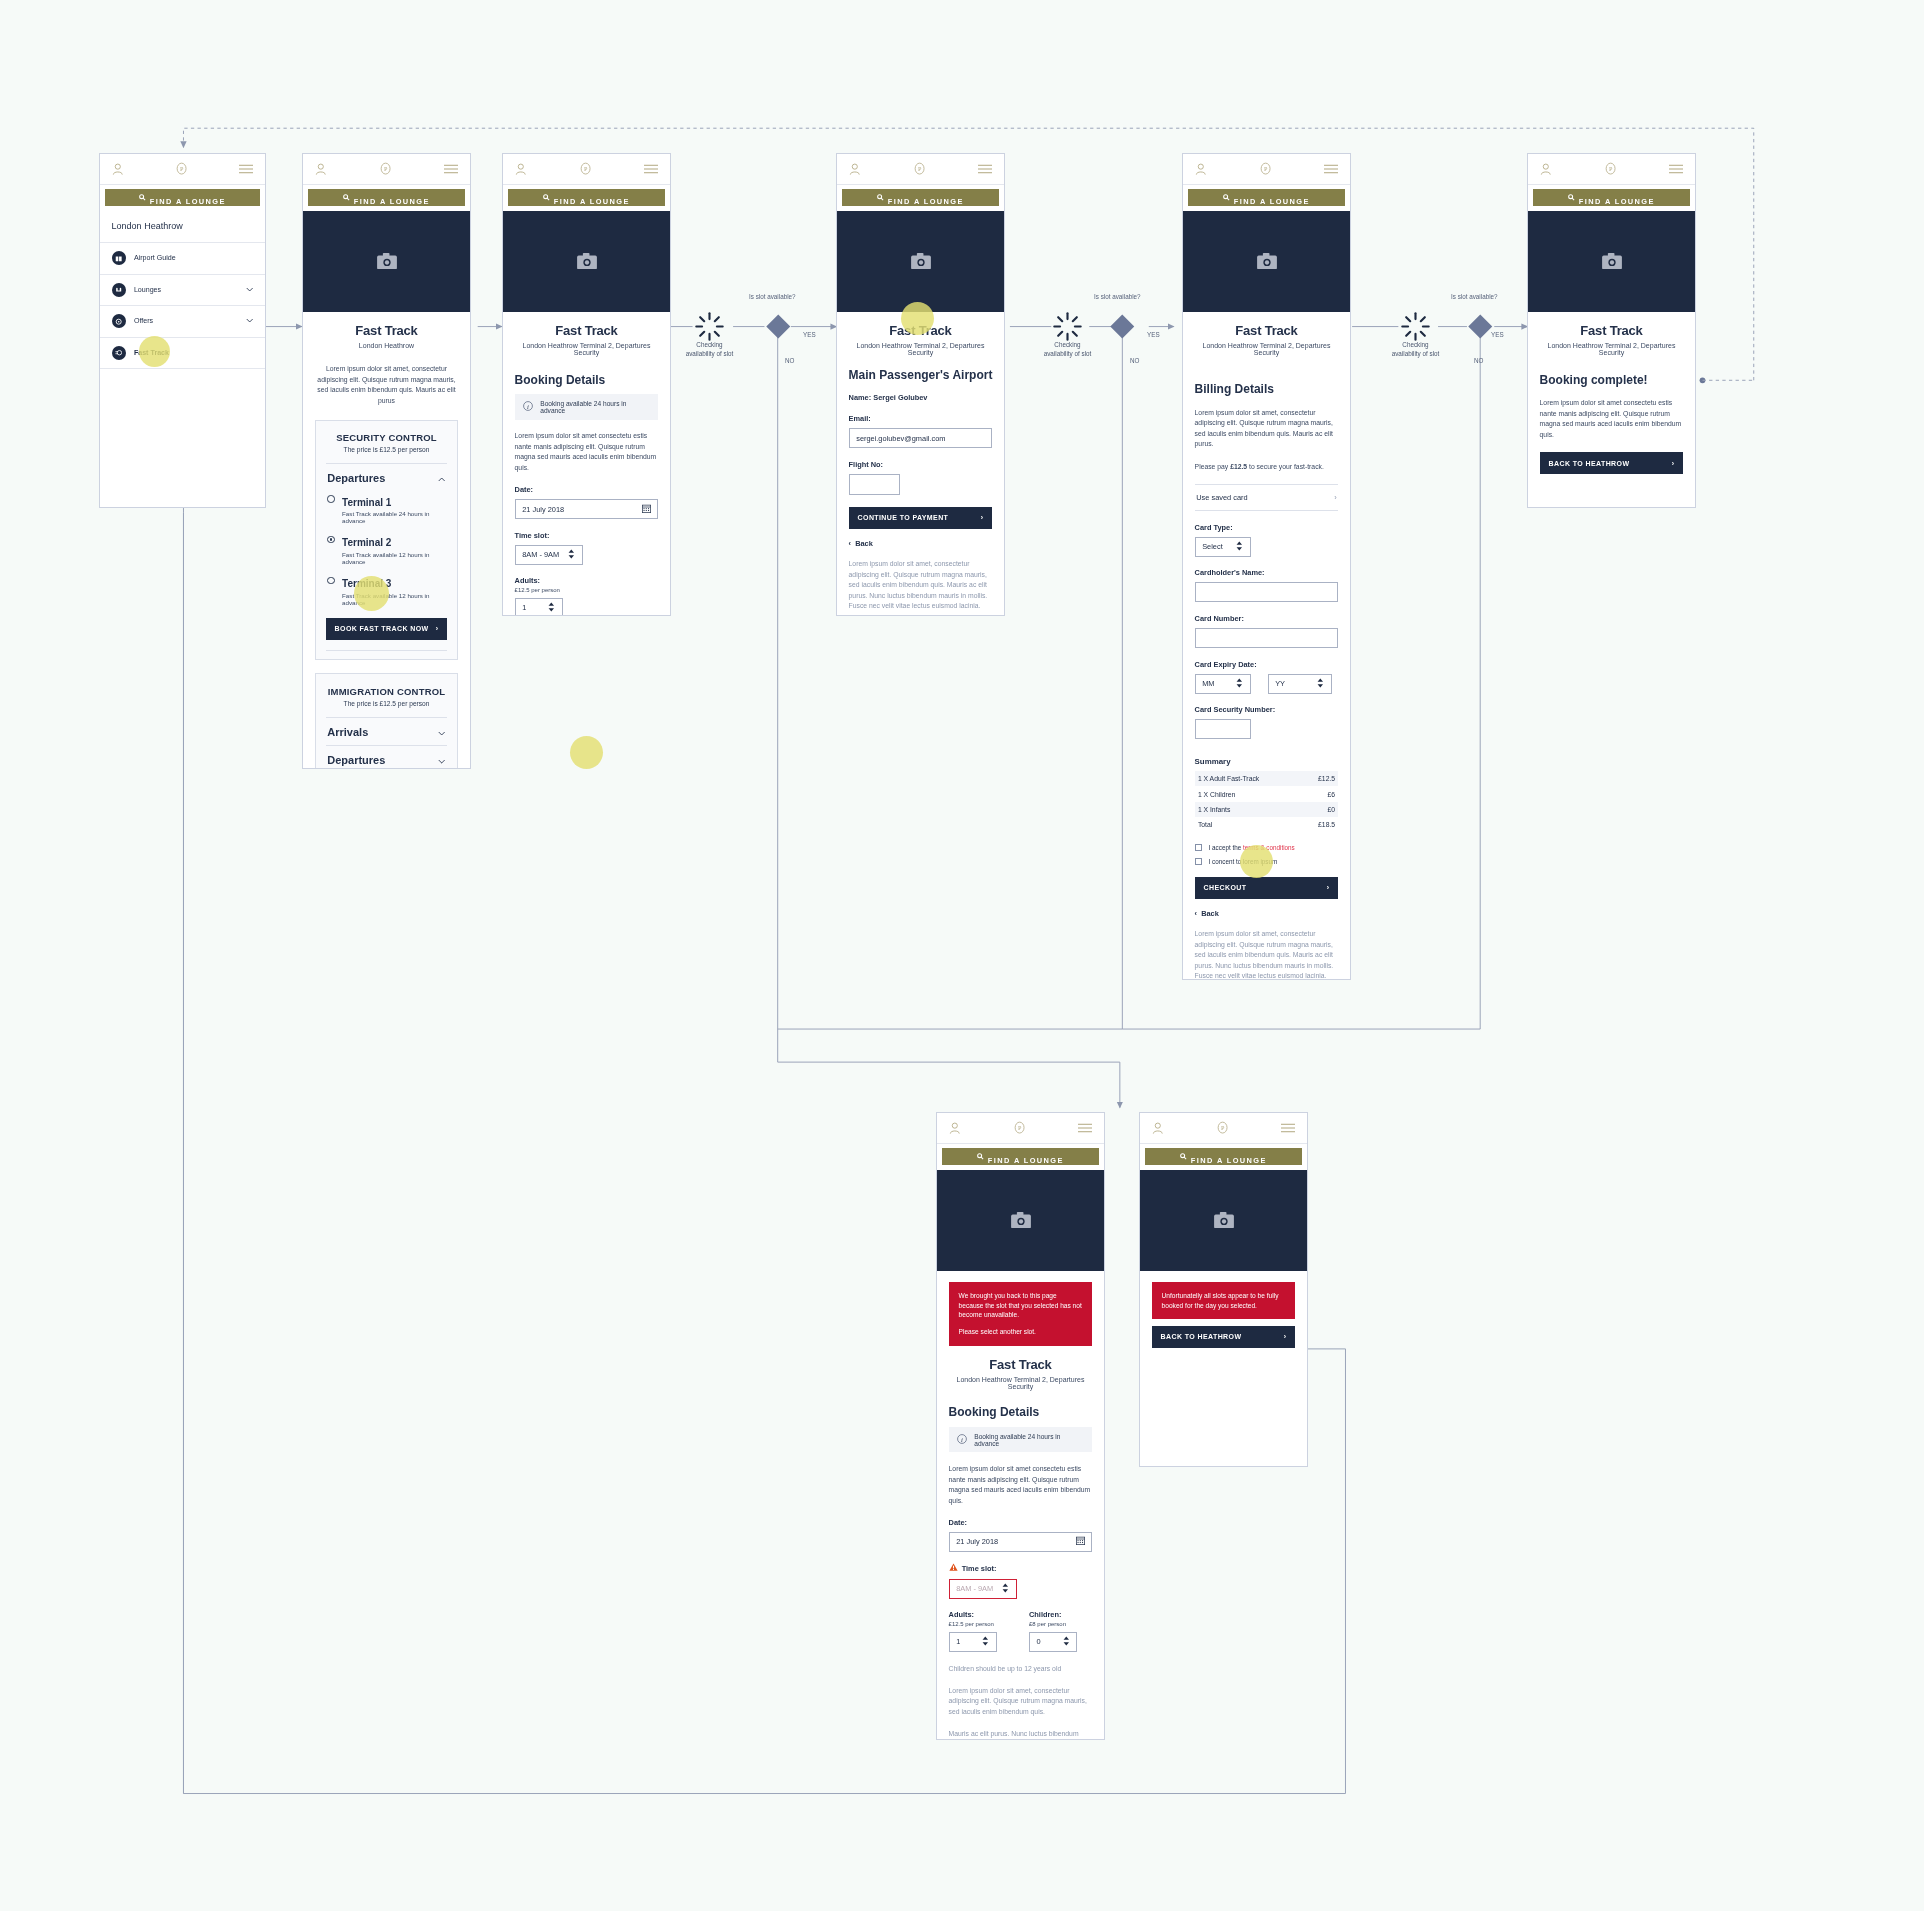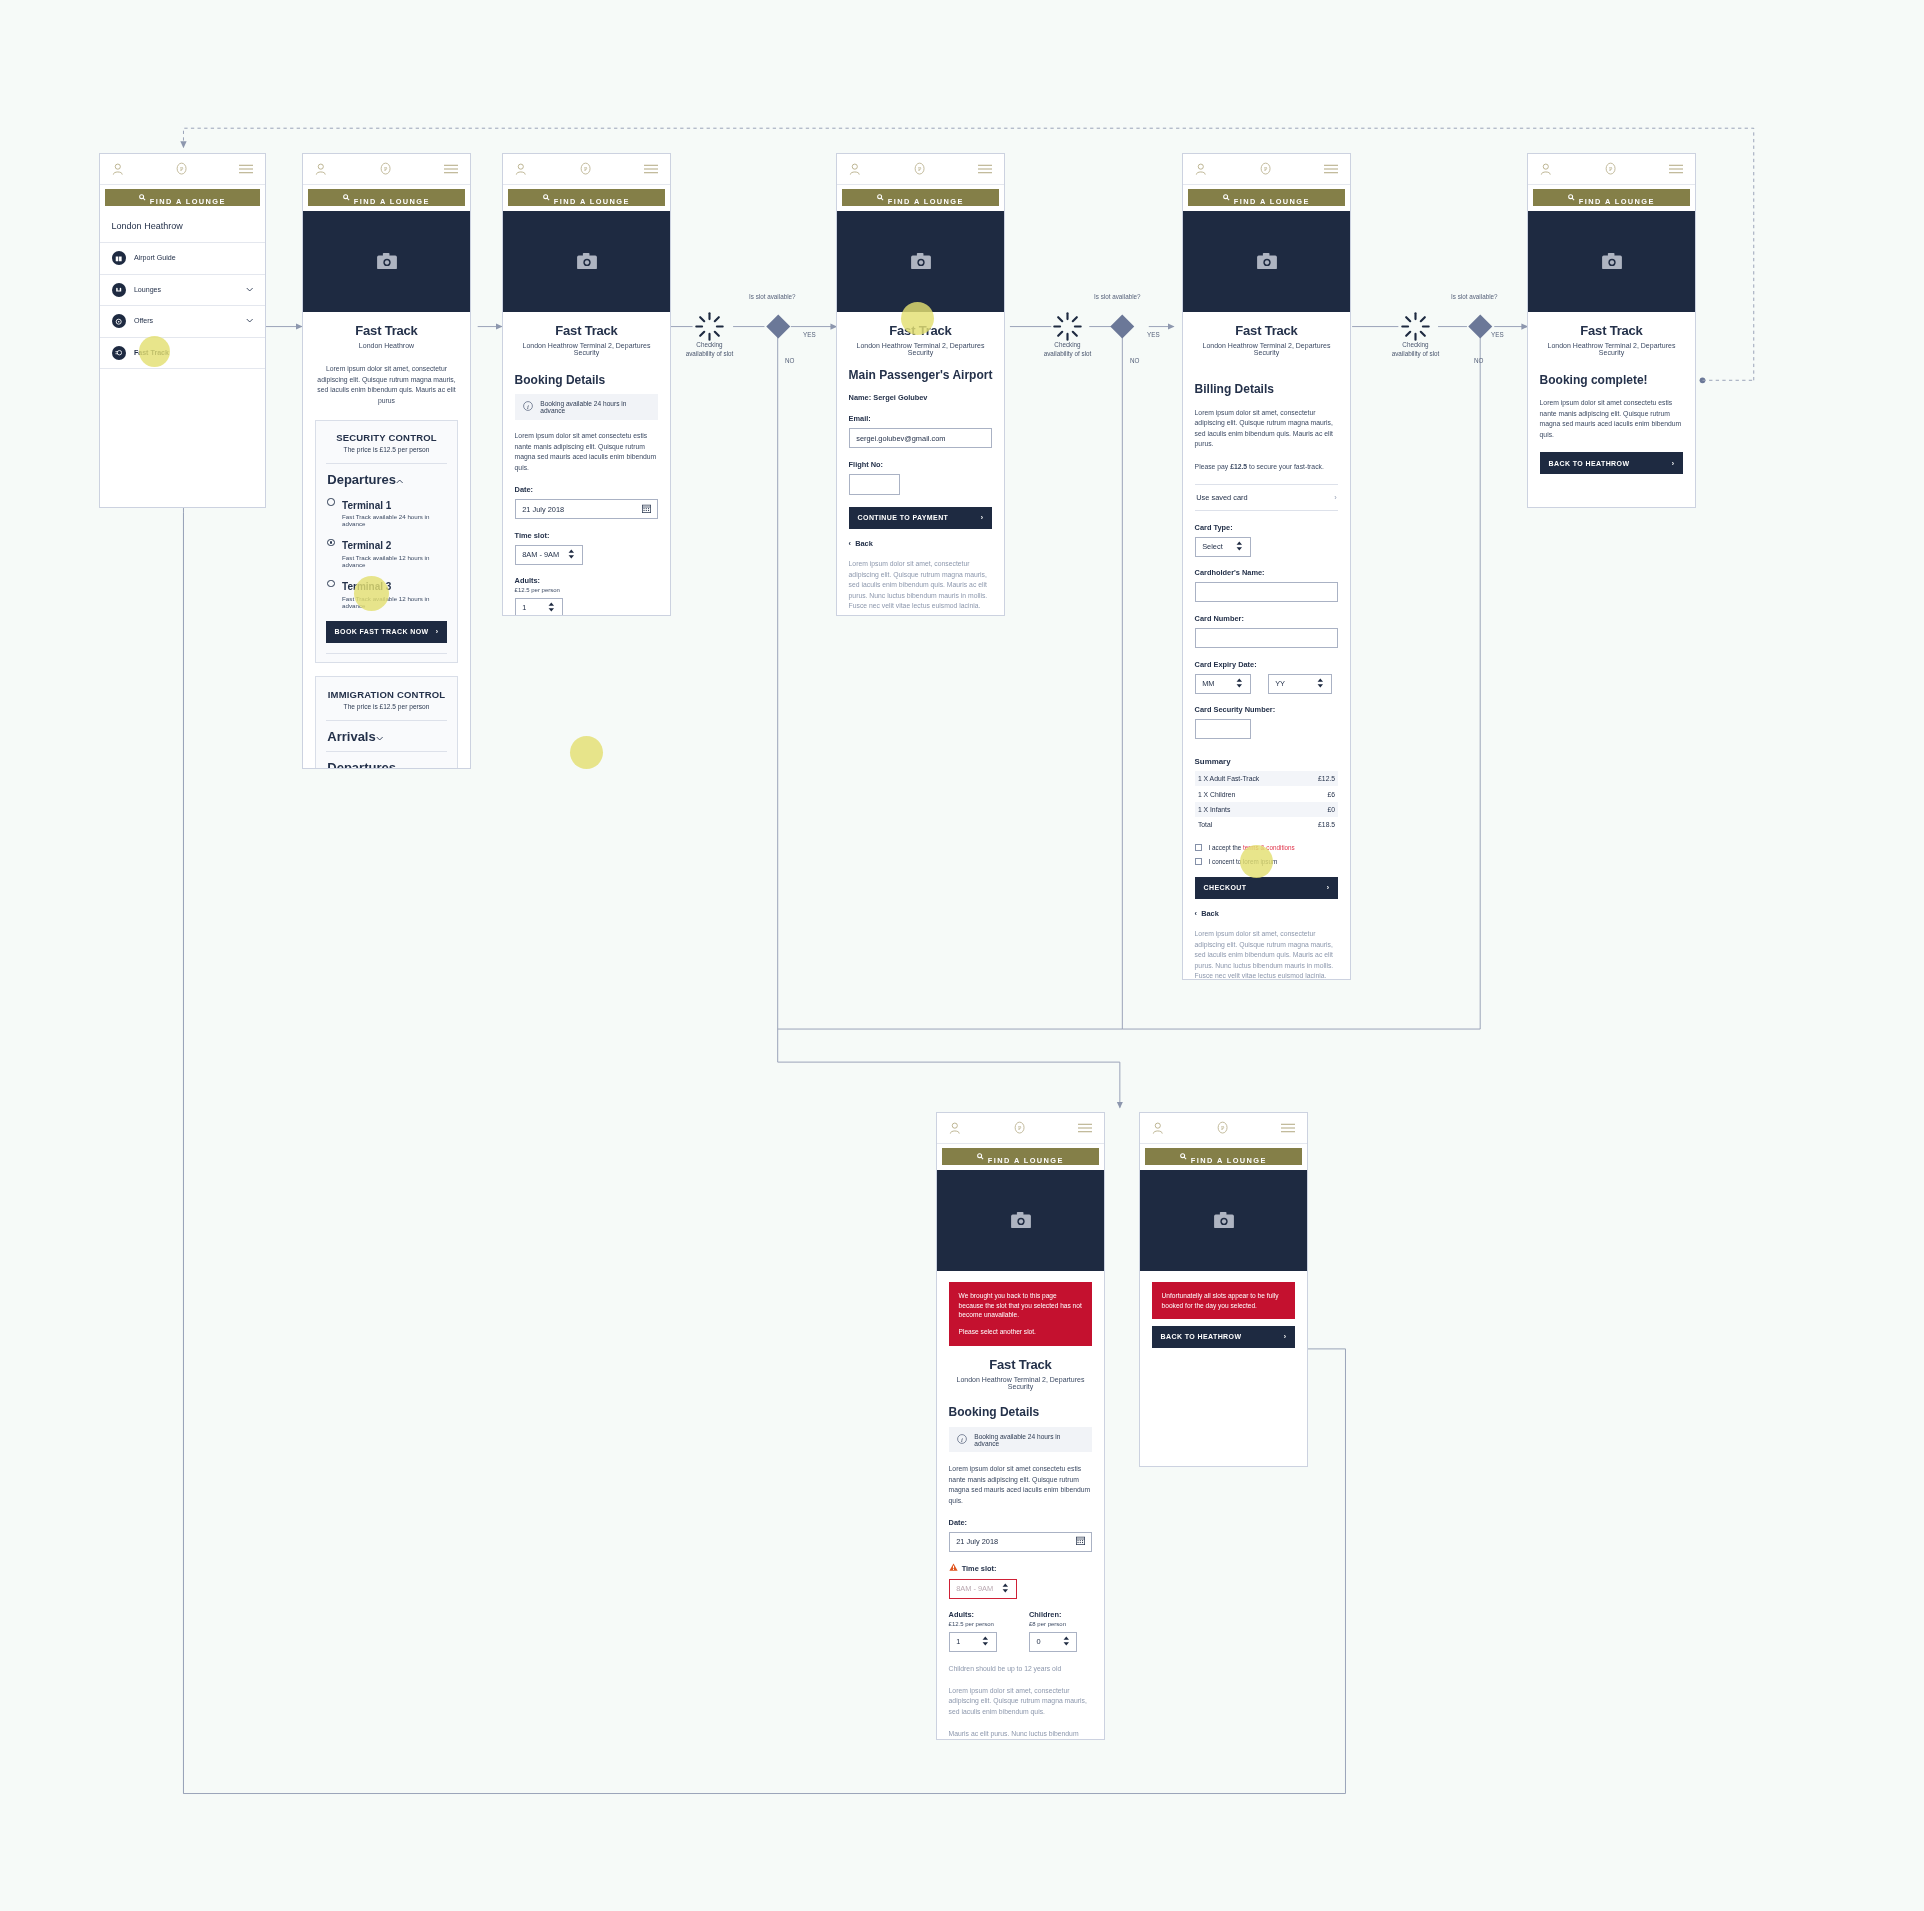--- a/index.html
+++ b/index.html
@@ -73,22 +73,22 @@
   }
   .backlink { display:flex; align-items:center; gap:4.1px; font-size:7.4px; font-weight:600; margin-top:10px;}
 
   .card {
     border: 0.8px solid #d9dee8; background: #f9fafc; margin-top: 13.2px; padding: 11.6px 10px 8.3px;
   }
   .card-h { text-align: center; font-size: 9.5px; font-weight: 700; letter-spacing: 0.2px; }
   .card-sub { text-align: center; font-size: 6.6px; margin-top: 3.3px; color: #2c3a52; }
   .acc {
     border-top: 0.8px solid #dde1ea; padding: 7.4px 1.7px;
-    display: flex; align-items: center; 
-    font-size: 13px; font-weight: 600;
+    display: flex; align-items: center; justify-content: space-between;
+    font-size: 11px; font-weight: 600;
   }
   .radio-row { display: flex; gap: 7.4px; padding: 2.5px 1.7px 7.4px; }
   .radio { width: 7.4px; height: 7.4px; border: 1.1px solid #2c3a52; border-radius: 50%; margin-top: 1.7px; flex: none; position: relative;}
   .radio.on::after { content:''; position:absolute; inset:1.3px; background:#2c3a52; border-radius:50%; }
   .radio-t { font-size: 10px; font-weight: 600; }
   .radio-d { font-size: 6.2px; color: #3c4a63; margin-top: 1.7px; }
 
   .alert { background: #c4112f; color: #fff; padding: 9px 10px; margin: 11.6px 0 0; }
   .alert p { font-size: 6.6px; line-height: 1.45; }
   .alert p + p { margin-top: 7.4px; }

